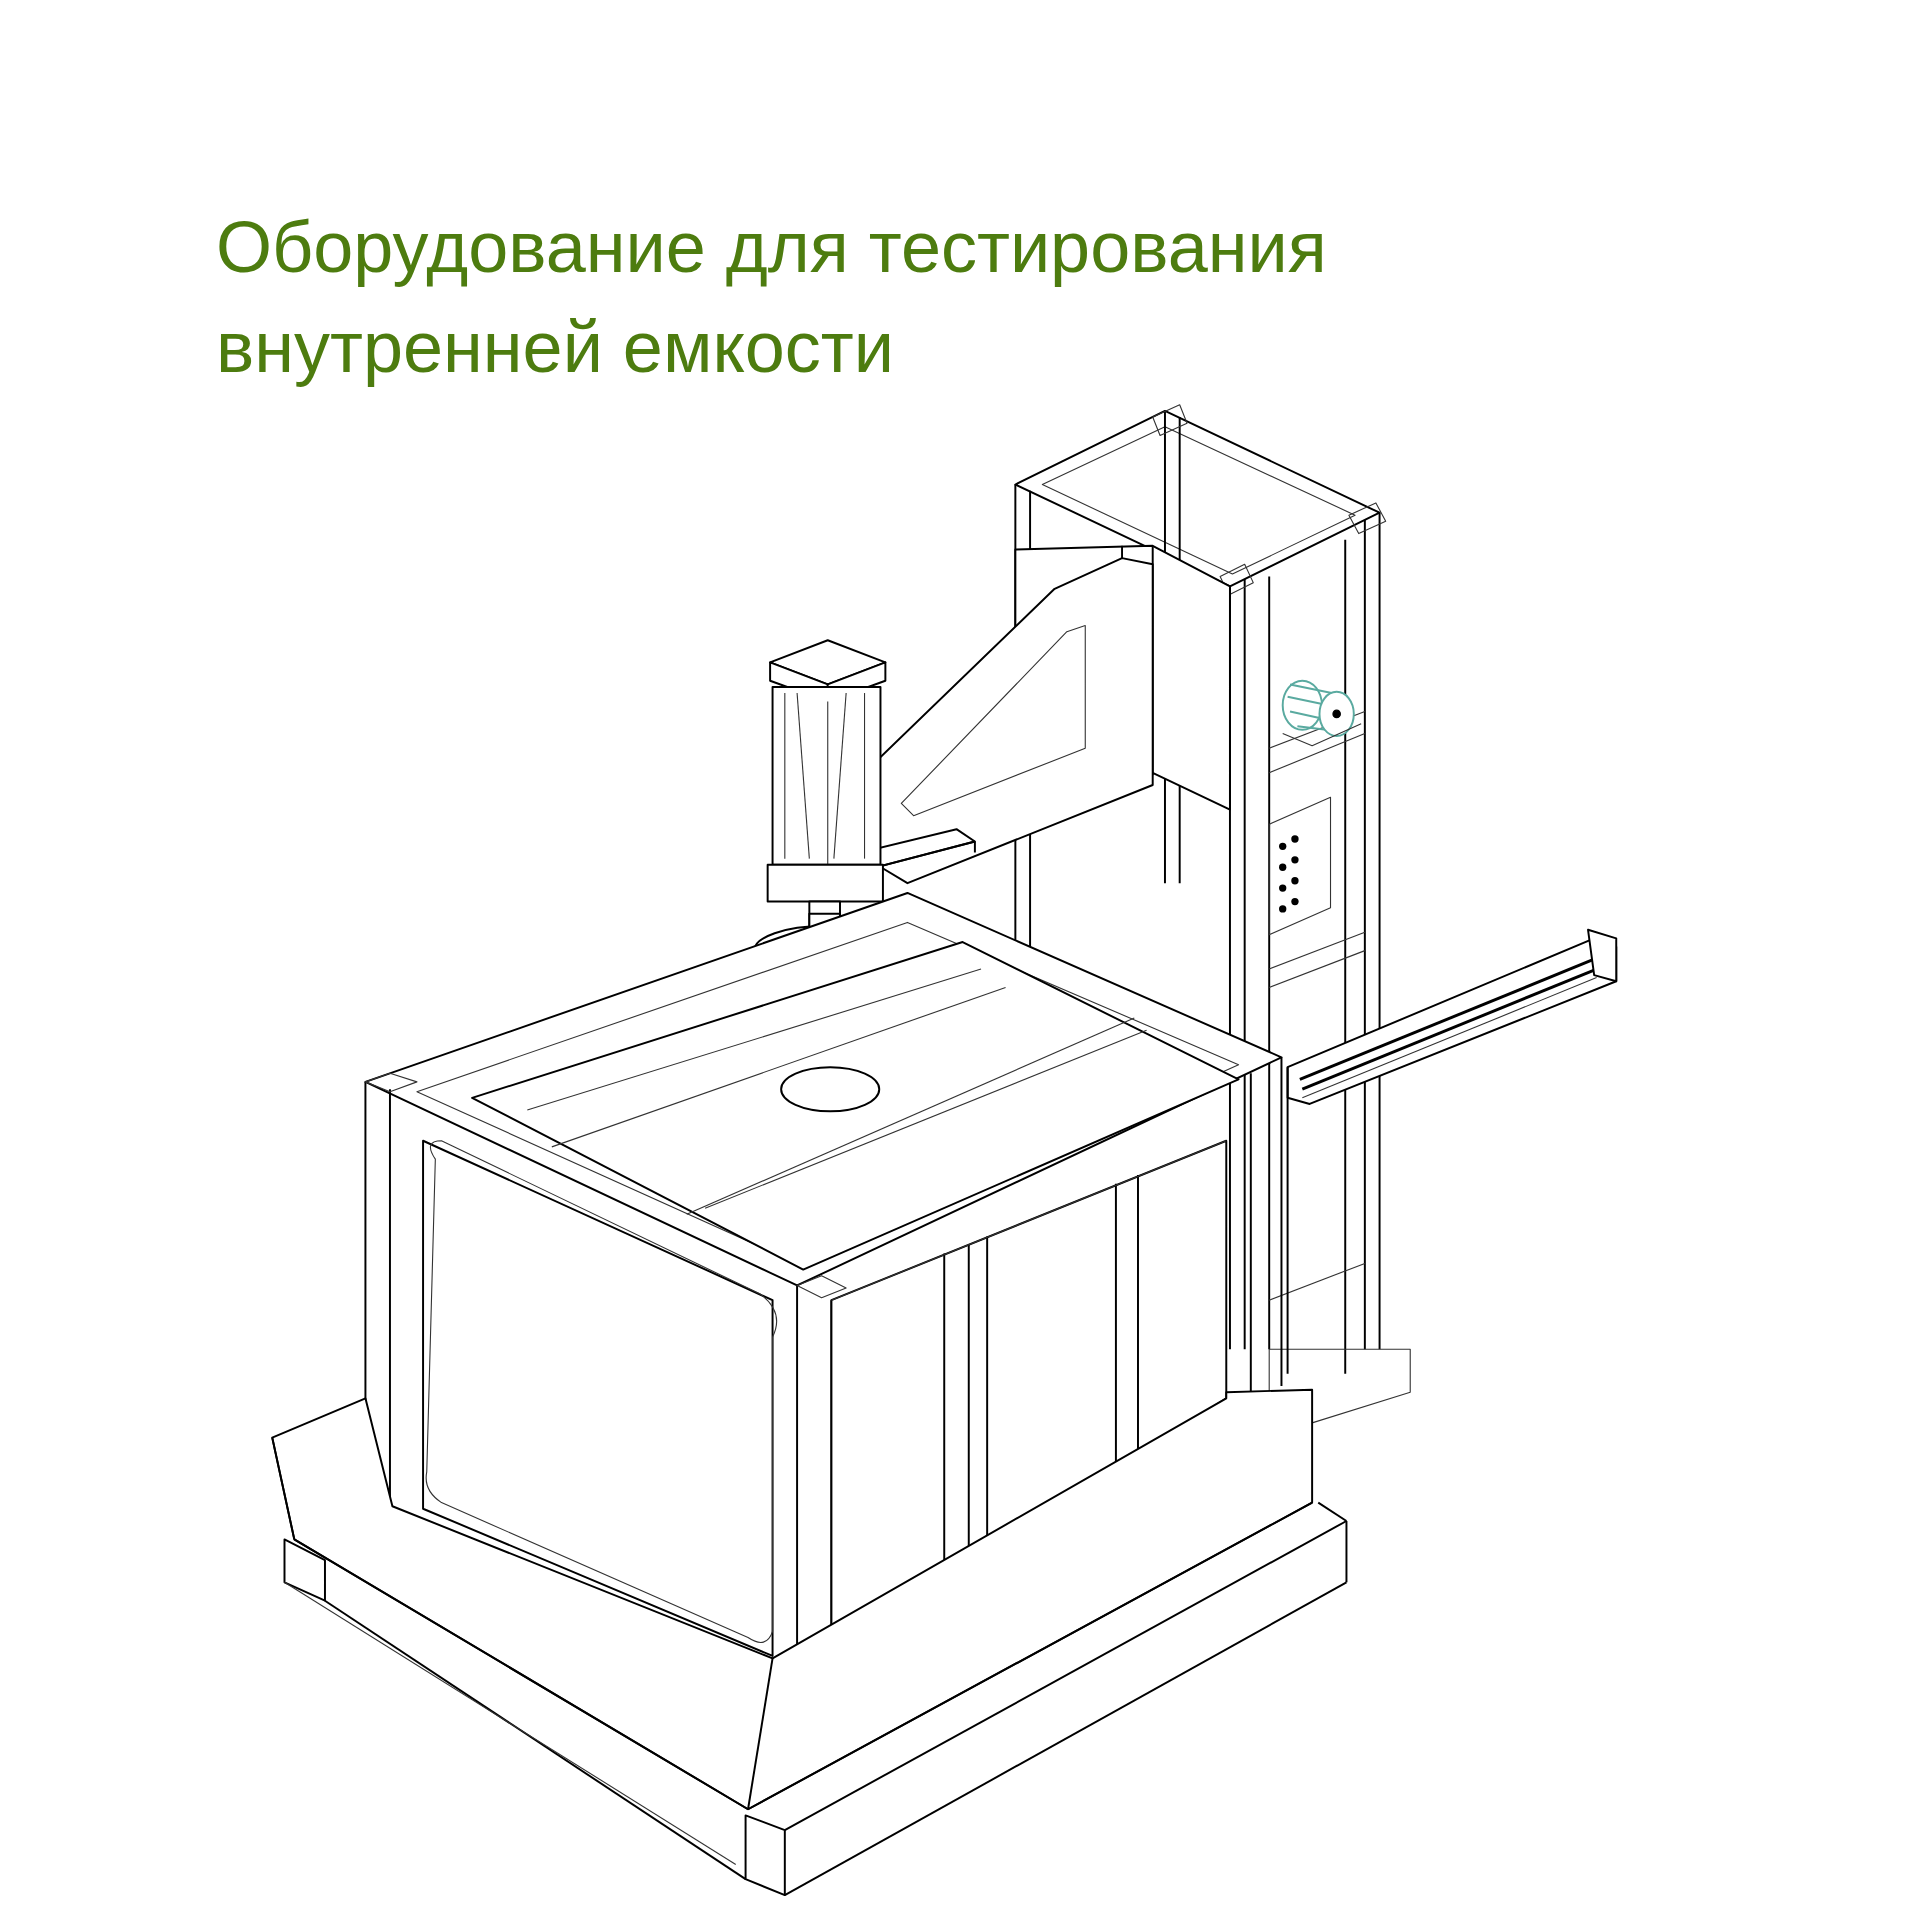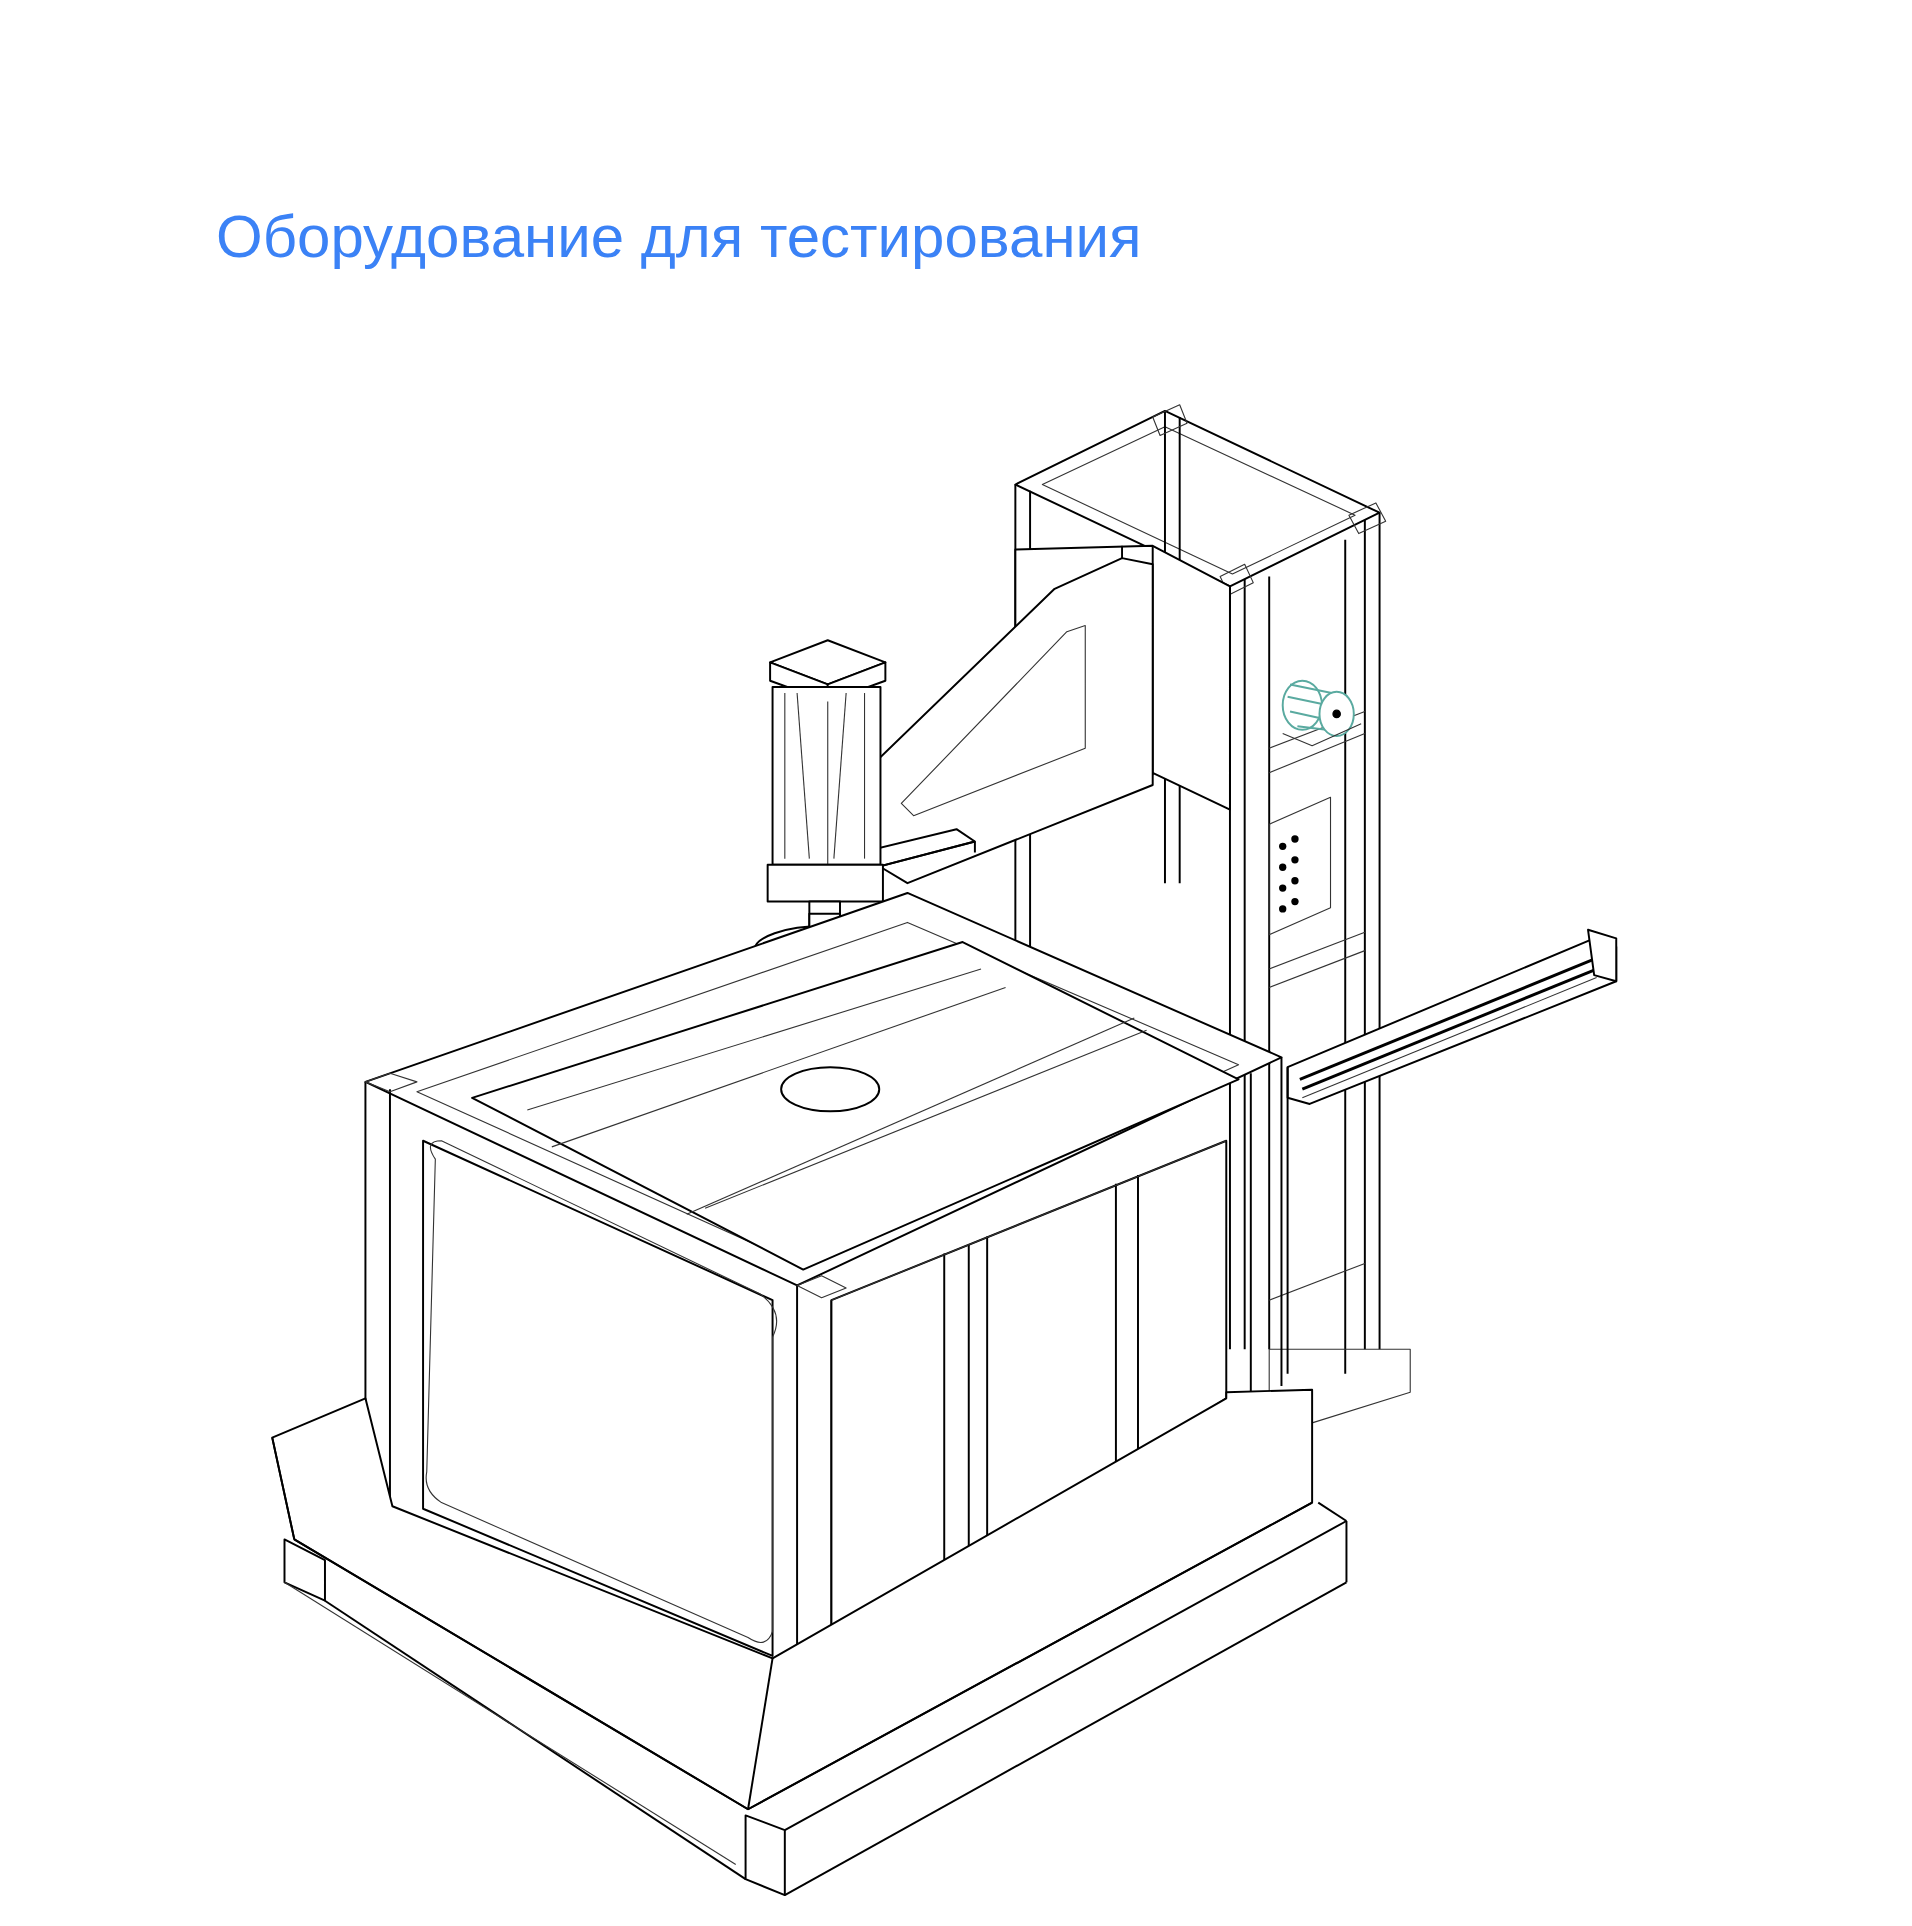--- a/index.html
+++ b/index.html
@@ -1,30 +1,31 @@
 <!DOCTYPE html>
 <html style="font-size:14px"><head>
 <meta charset="utf-8">
 <style>
   html, body { margin:0; padding:0; background:#ffffff; }
   body { width:1913px; height:1927px; position:relative; overflow:hidden; font-family:"Liberation Sans", sans-serif; }
-  .title { position:absolute; left:216px; top:187px; margin:0; font-weight:normal; font-size:60px; line-height:100px; color:#3b82f6; letter-spacing:0; font-family:"Liberation Sans", sans-serif; }
+  .title { position:absolute; left:216px; top:197px; margin:0; font-weight:normal; font-size:72px; line-height:100px; color:#4d7c0f; letter-spacing:0; font-family:"Liberation Sans", sans-serif; }
   .title span { display:block; }
   .drawing { position:absolute; left:0; top:0; width:1913px; height:1927px; }
   .drawing line, .drawing polyline, .drawing polygon, .drawing path, .drawing rect, .drawing ellipse { fill:none; stroke:#000; stroke-width:1.6; stroke-linejoin:round; }
   .thin { stroke-width:0.9 !important; stroke:#333 !important; }
   .thick { stroke-width:2.4 !important; }
   .fillw { fill:#fff !important; }
   .teal { stroke:#5aaaa0 !important; }
 </style>
 </head>
 <body>
 
 <h1 class="title">
   <span>Оборудование для тестирования</span>
+  <span>внутренней емкости</span>
 </h1>
 
 <svg class="drawing" viewBox="0 0 1560 1571" preserveAspectRatio="none" xmlns="http://www.w3.org/2000/svg">
 
   <g>
     <polygon class="fillw" points="828,395 950,335 1125,418 1003,478"></polygon>
     <polygon class="thin" points="850,395 950,348 1105,420 1005,468"></polygon>
     <line x1="828" y1="395" x2="828" y2="850"></line>
     <line x1="840" y1="400" x2="840" y2="850"></line>
     <line x1="950" y1="335" x2="950" y2="720"></line>

